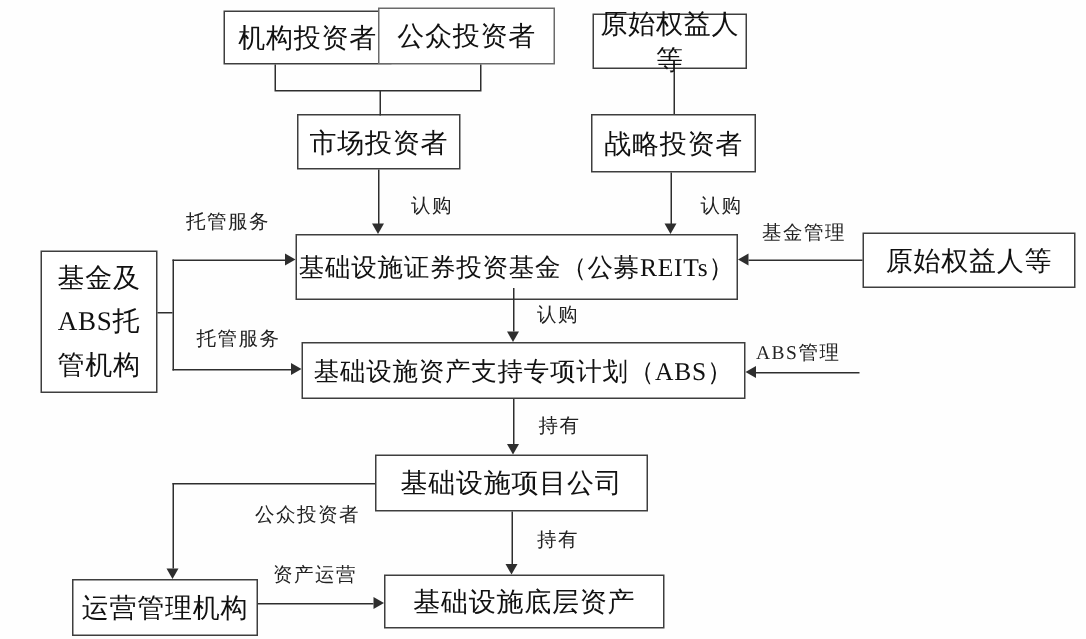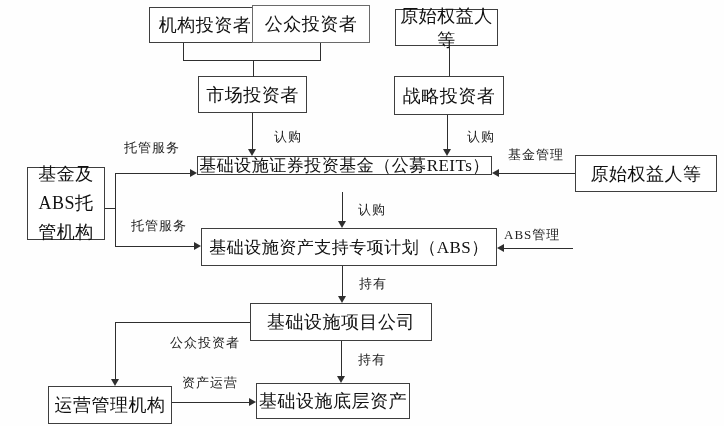--- a/index.html
+++ b/index.html
@@ -43,36 +43,36 @@
   <div class="box" style="left:149px;top:7px;width:112px;height:36px;font-size:18px">机构投资者</div>
 
   <div class="box" style="left:252px;top:5px;width:118px;height:38px;font-size:18px;border-color:#6a6a6a">公众投资者</div>
 
   <div class="box" style="left:395px;top:9px;width:103px;height:37px;font-size:18px">原始权益人等</div>
 
   <div class="box" style="left:198px;top:76px;width:109px;height:37px;font-size:18px">市场投资者</div>
 
   <div class="box" style="left:394px;top:76px;width:110px;height:39px;font-size:18px">战略投资者</div>
 
-  <div class="box" style="left:197px;top:156px;width:295px;height:19px;font-size:17px">基础设施证券投资基金（公募REITs）</div>
+  <div class="box" style="left:197px;top:156px;width:295px;height:44px;font-size:17px">基础设施证券投资基金（公募REITs）</div>
 
-  <div class="box pre" style="left:27px;top:167px;width:78px;height:73px;font-size:18px">基金及
+  <div class="box pre" style="left:27px;top:167px;width:78px;height:95px;font-size:18px">基金及
 ABS托
 管机构</div>
 
   <div class="box" style="left:575px;top:155px;width:142px;height:37px;font-size:18px">原始权益人等</div>
 
   <div class="box" style="left:201px;top:228px;width:296px;height:38px;font-size:17px">基础设施资产支持专项计划（ABS）</div>
 
 
   <div class="box" style="left:250px;top:303px;width:182px;height:38px;font-size:18px">基础设施项目公司</div>
 
   <div class="box" style="left:48px;top:386px;width:124px;height:38px;font-size:18px">运营管理机构</div>
 
-  <div class="box" style="left:256px;top:383px;width:154px;height:36px;font-size:18px">基础设施底层资产</div>
+  <div class="box" style="left:256px;top:383px;width:187px;height:36px;font-size:18px">基础设施底层资产</div>
 
   <div class="vline" style="left:183px;top:43px;height:17px"></div>
   <div class="vline" style="left:320px;top:43px;height:17px"></div>
   <div class="hline" style="left:183px;top:60px;width:138px"></div>
   <div class="vline" style="left:253px;top:60px;height:17px"></div>
 
   <div class="vline" style="left:449px;top:46px;height:30px"></div>
 
   <div class="vline" style="left:252px;top:113px;height:37px"></div>
   <div class="arr down" style="left:248px;top:149px"></div>

